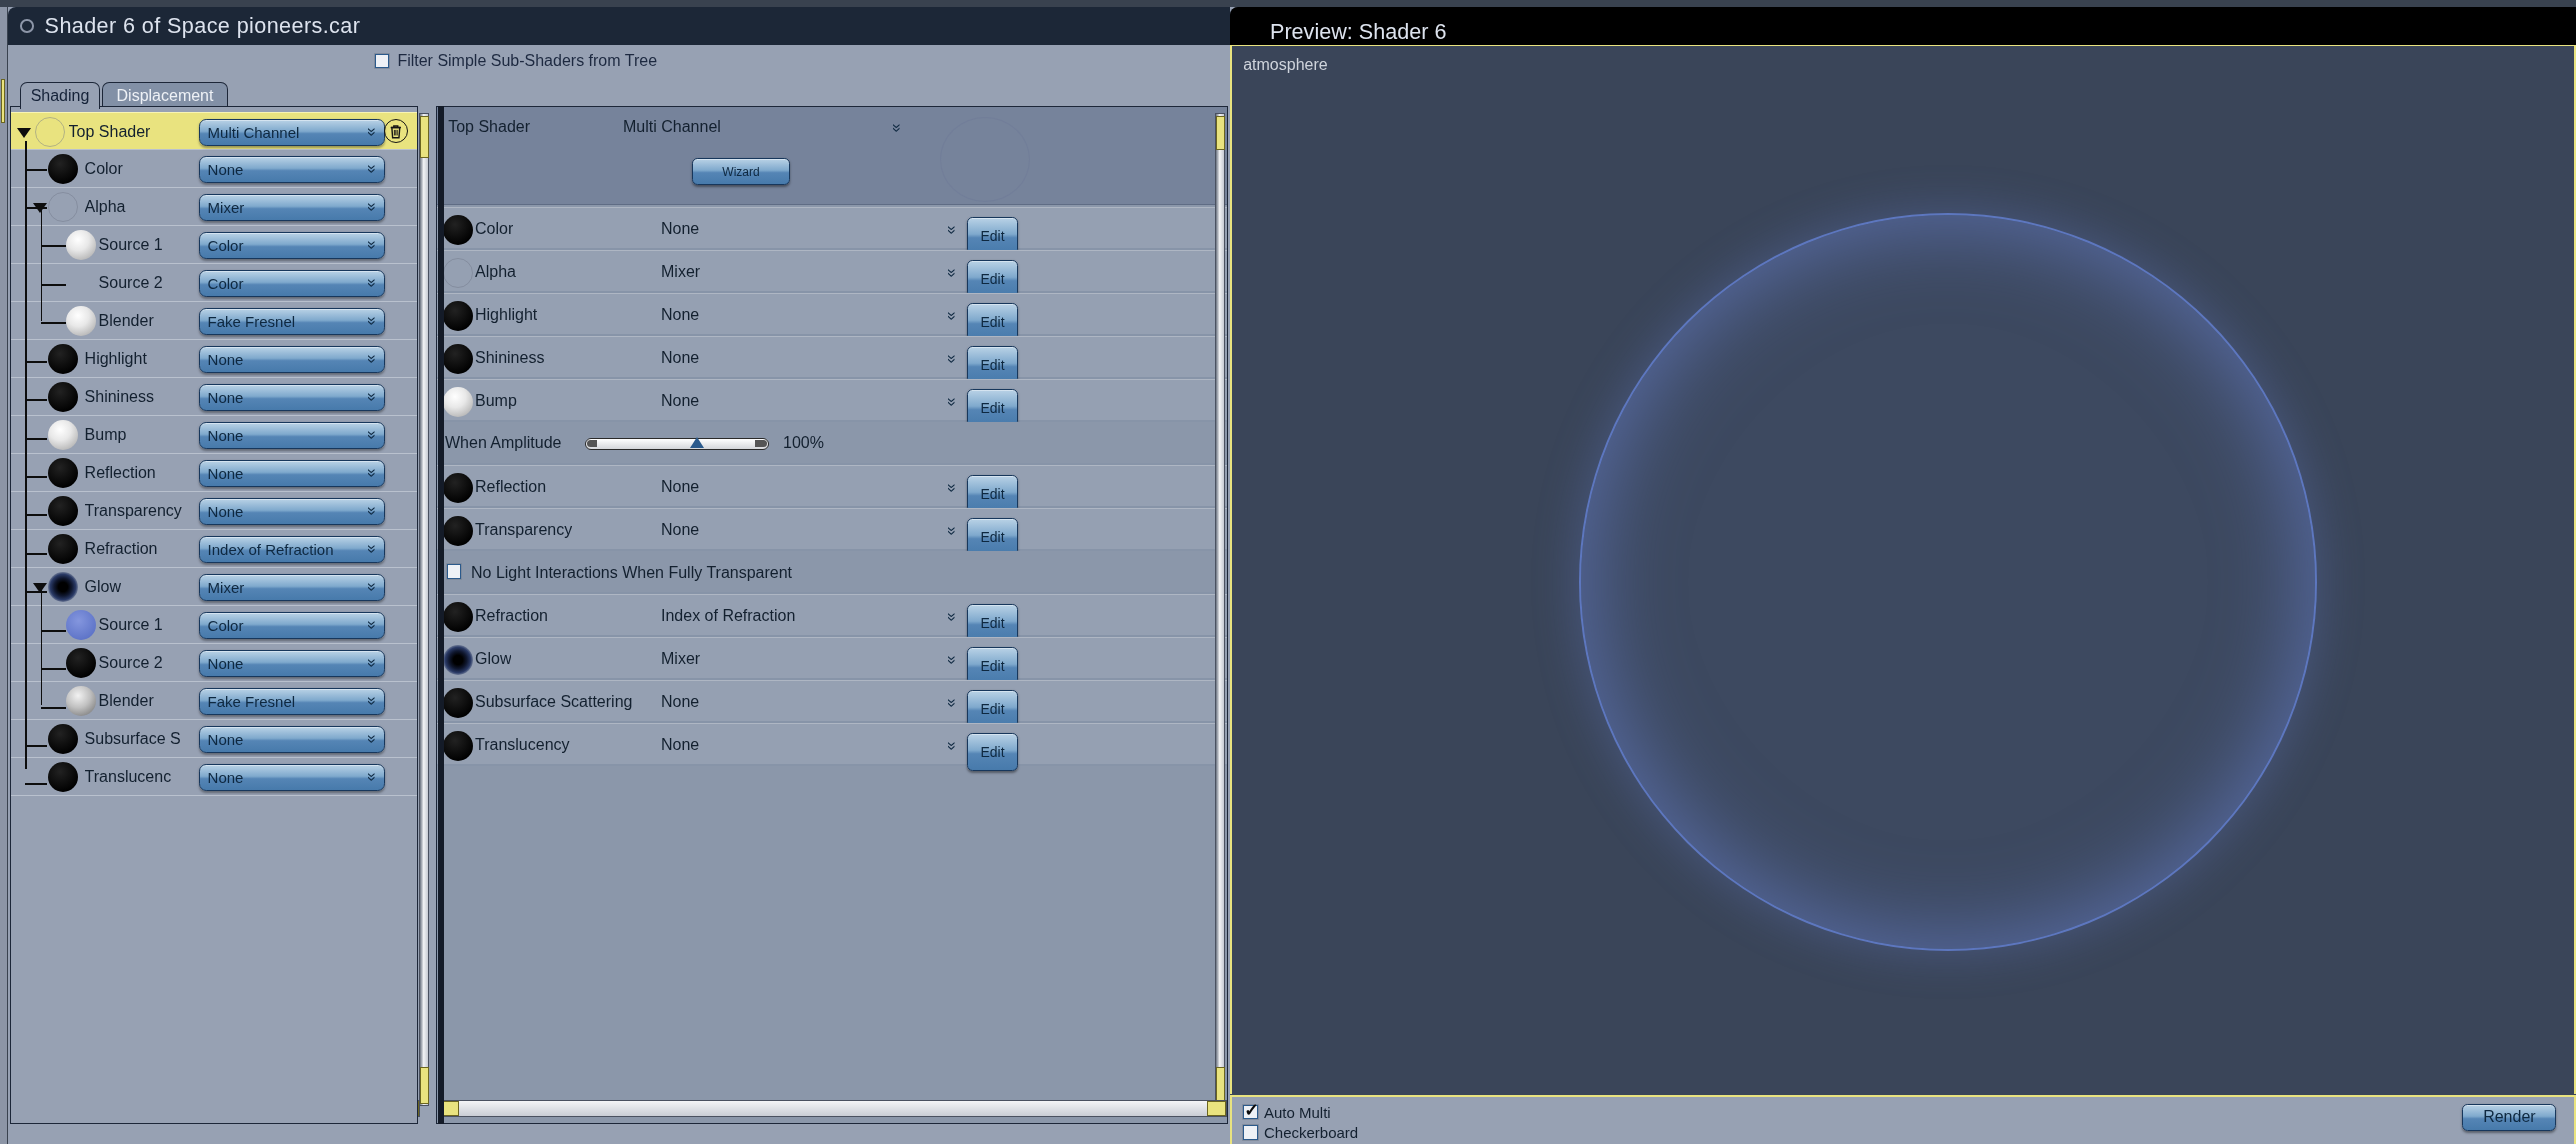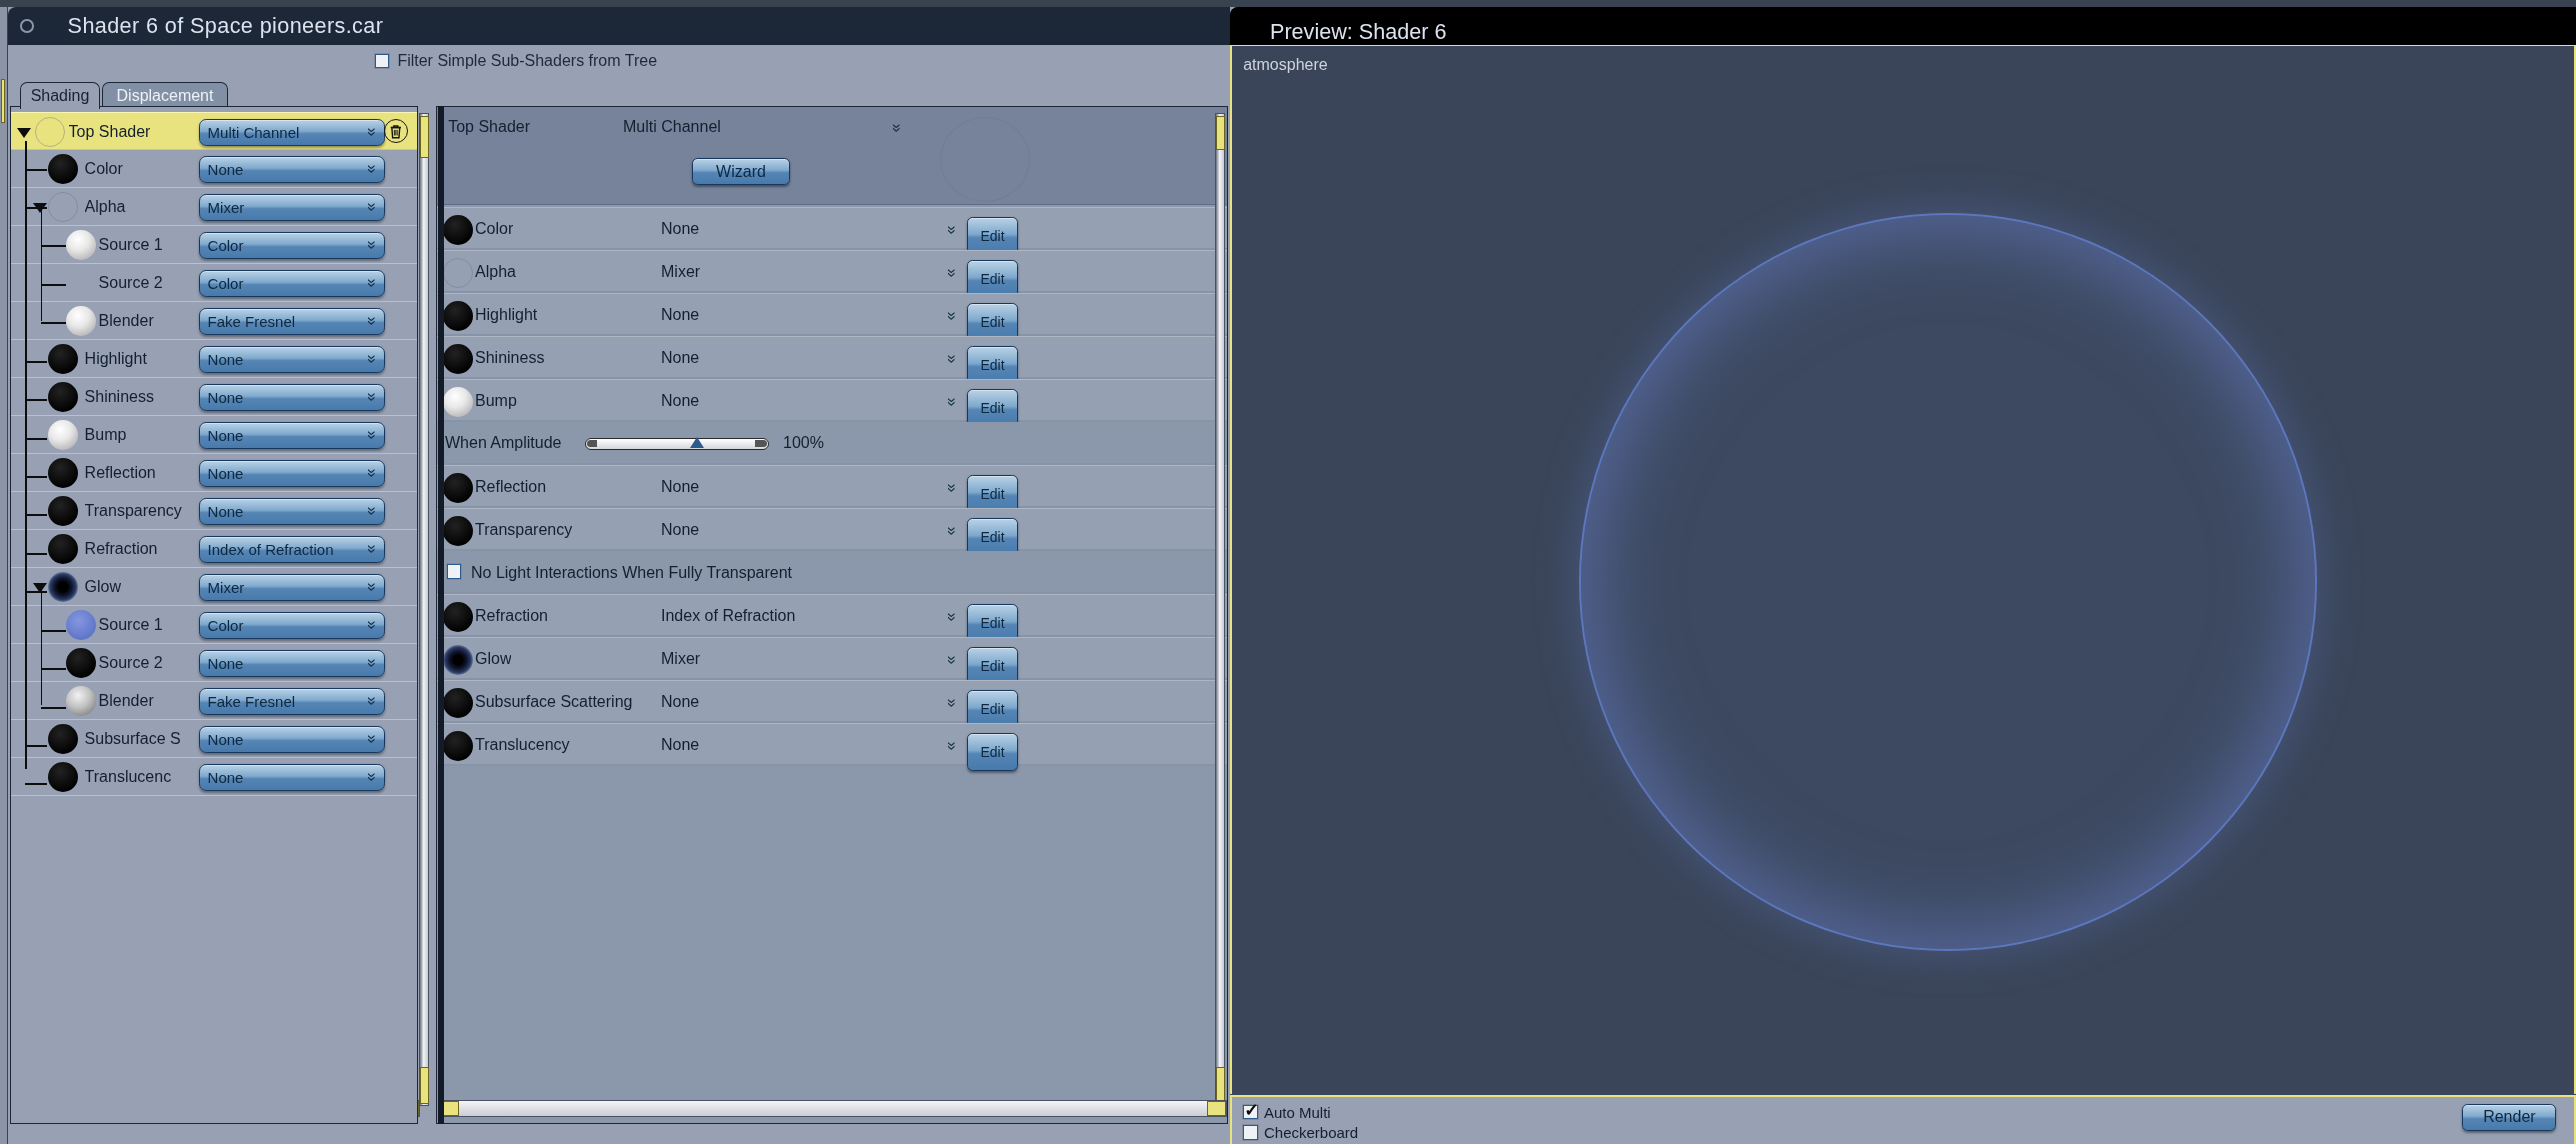--- a/index.html
+++ b/index.html
@@ -9,21 +9,21 @@
 
   
   .behind-top { position:absolute; left:0; top:0; width:2576px; height:7.2px; background:#39424f; }
   .behind-left { position:absolute; left:0; top:7.2px; width:8px; height:1138px; background:#8c95a6; border-right:1.6px solid #39424f; }
   .behind-left-yellow { position:absolute; left:0.8px; top:72px; width:4px; height:44px; background:#e9e37f; border:0.8px solid #6b6520; }
 
   
   .main-window { position:absolute; left:8px; top:7.2px; width:1222px; height:1138px; background:#97a1b3; border-radius:8px 0 0 0; }
   .titlebar { position:absolute; left:0; top:0; width:100%; height:38px; background:#1c2737; border-radius:8px 0 0 0; display:flex; align-items:center; }
   .titlebar .win-circle { width:13.6px; height:13.6px; border:2.4px solid #8d96a8; border-radius:50%; margin-left:12px; }
-  .titlebar .title-text { color:#dde3ee; font-size:21.6px; margin-left:34px; letter-spacing:0.4px; }
+  .titlebar .title-text { color:#dde3ee; font-size:21.6px; margin-left:11px; letter-spacing:0.4px; }
 
   .filter-row { position:absolute; left:367px; top:45px; display:flex; align-items:center; gap:8px; }
 
   .checkbox { display:inline-block; width:14.4px; height:14.4px; background:#eef1f6; border:1.6px solid #2b5a8c; box-shadow:0 0 0 0.8px #7d8798; position:relative; }
   .checkbox.checked::after { content:"✓"; position:absolute; left:0px; top:-5.6px; font-size:17.6px; color:#0b0b0b; font-weight:bold; }
   .cb-label { font-size:16px; color:#1d2940; }
 
   
   .tab { position:absolute; top:75px; height:26.4px; border:1.6px solid #1c2638; border-bottom:none; border-radius:7.2px 7.2px 0 0; display:flex; align-items:center; justify-content:center; font-size:16px; }
   .tab.active { left:12px; width:80px; background:#97a1b3; color:#152238; z-index:3; }
@@ -77,21 +77,21 @@
   .channels-panel { position:absolute; left:428px; top:99px; width:792px; height:1018px; border:1.6px solid #1c2638; background:#8b97aa; overflow:hidden; }
   .ch-header { position:absolute; left:0; top:0; width:100%; height:98px; background:#76839b; border-bottom:1.6px solid #5f6c84; }
   .ch-header .hdr-label { position:absolute; left:11.2px; top:11.2px; font-size:16px; color:#13202f; }
   .ch-header .hdr-value { position:absolute; left:186px; top:11.2px; font-size:16px; color:#13202f; }
   .ch-header .hdr-chevron { position:absolute; left:456px; top:13px; }
   .ghost-circle { position:absolute; left:503px; top:9.6px; width:90px; height:85px; border-radius:50%; border:1.6px solid rgba(108,120,150,.45); }
 
   .blue-btn { border:1.6px solid #17375c; border-radius:5.6px;
     background:linear-gradient(#b9d2e6 0%, #7fa9cd 45%, #5585b5 55%, #477aab 100%);
     box-shadow:0 1.6px 2.4px rgba(0,0,0,.4), inset 0 0.8px 0 rgba(255,255,255,.55);
-    font-size:16px; color:#0e2840; font-family:"Liberation Sans", sans-serif; display:flex; align-items:center; justify-content:center; }
+    font-size:12px; color:#0e2840; font-family:"Liberation Sans", sans-serif; display:flex; align-items:center; justify-content:center; }
   .wizard-btn { position:absolute; left:255px; top:51px; width:98px; height:27px; }
 
   .channel-rows { position:absolute; left:0; top:100px; width:100%; }
   .ch-row { position:relative; width:100%; height:43px; background:#95a0b2; border-bottom:2.4px solid #8794a8; border-top:0.8px solid #aeb6c3; }
   .ch-row .sphere { position:absolute; left:6.4px; top:6.4px; width:30px; height:30px; border-radius:50%; }
   .ch-row .c-label { position:absolute; left:38px; top:12px; font-size:16px; color:#13202f; white-space:nowrap; overflow:hidden; max-width:180px; }
   .ch-row .c-value { position:absolute; left:224px; top:12px; font-size:16px; color:#13202f; white-space:nowrap; }
   .ch-row .c-chevron { position:absolute; left:511px; top:13.6px; }
   .edit-btn { position:absolute; left:530px; top:8.8px; width:51px; height:38px; font-size:14px; }
 

